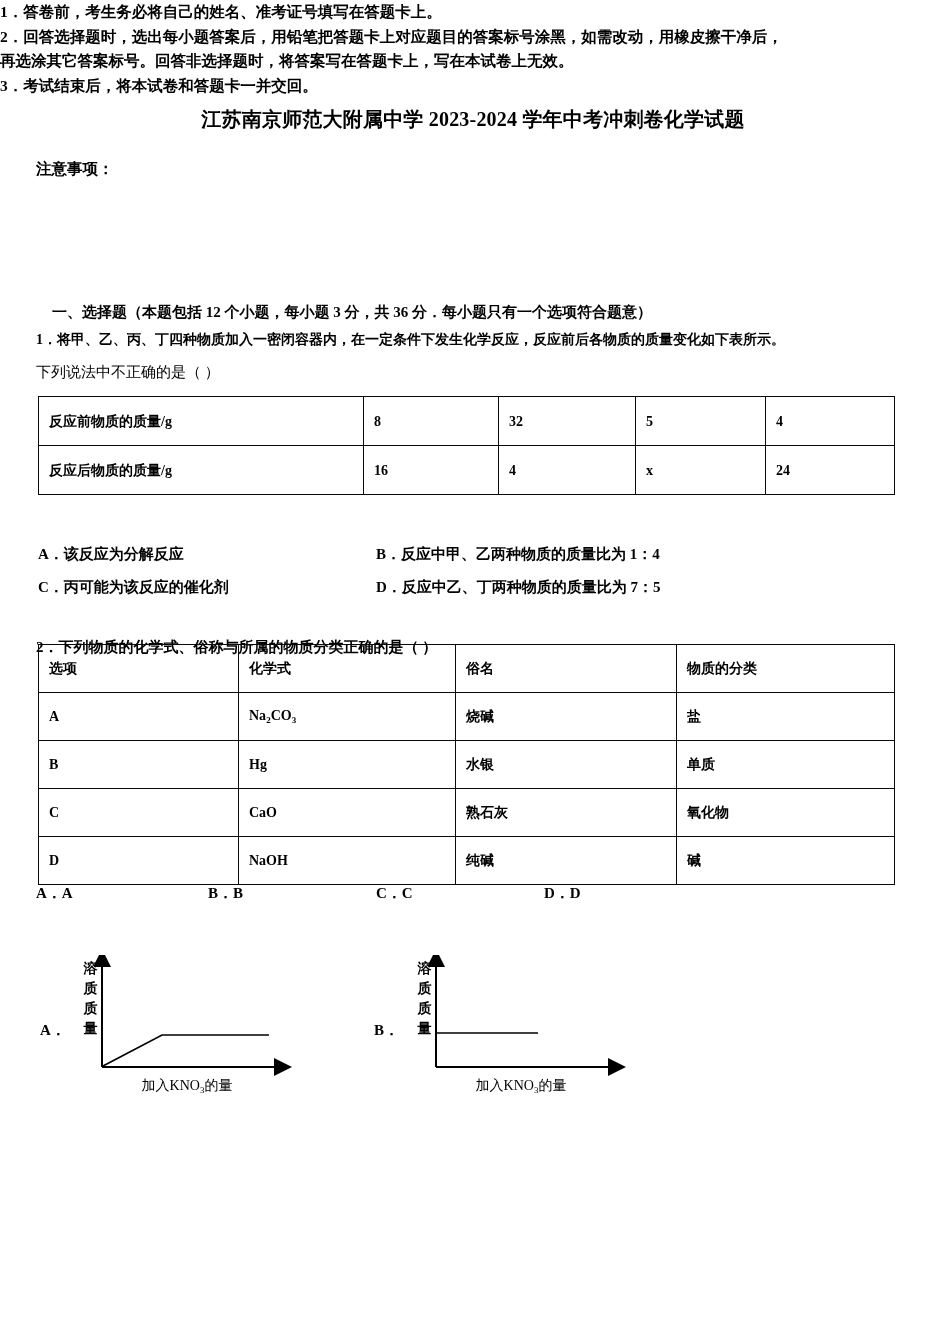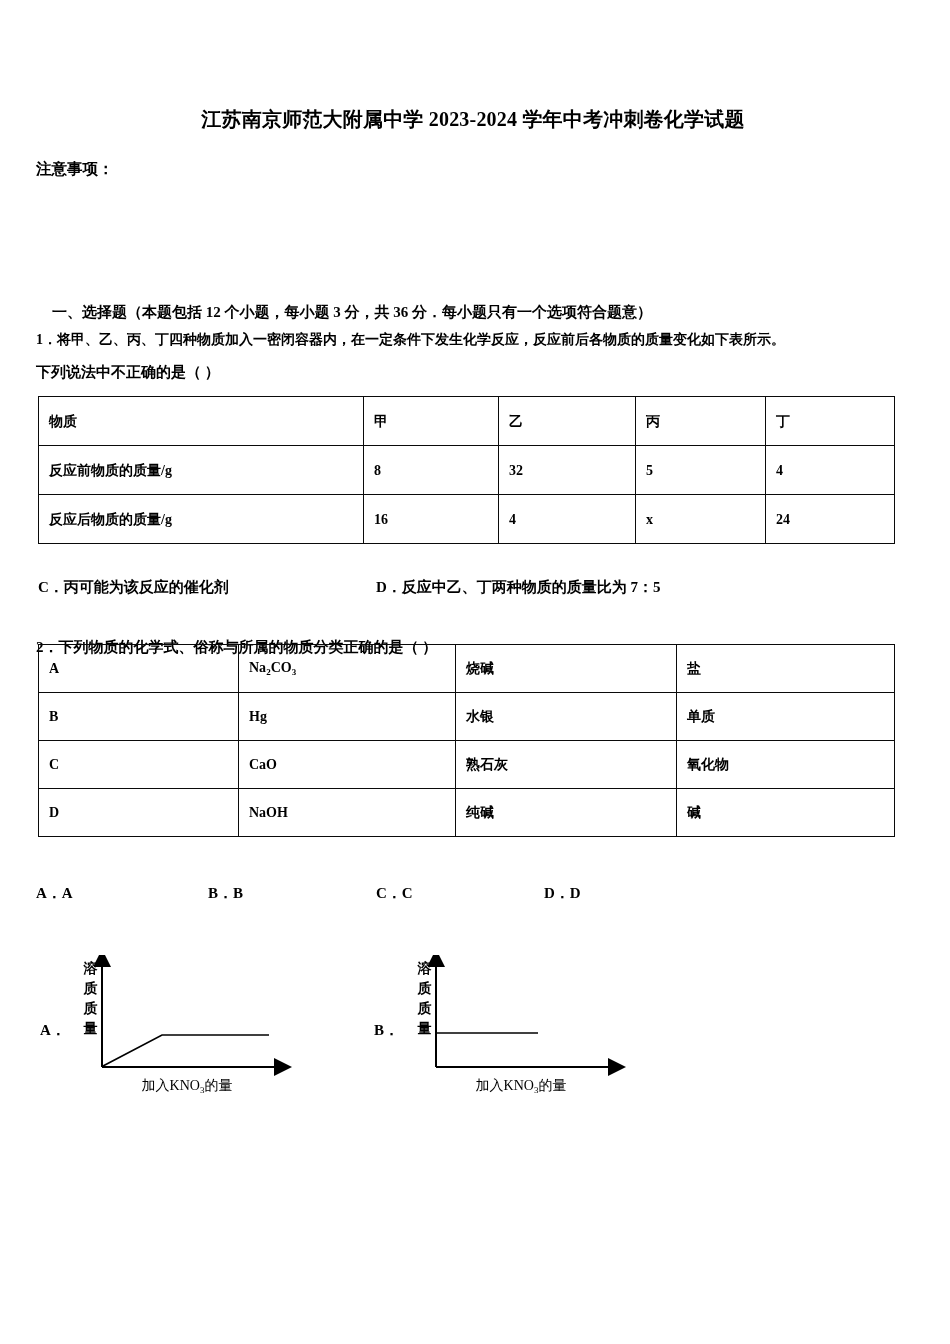--- a/index.html
+++ b/index.html
@@ -73,21 +73,21 @@
     left: 36px;
     top: 327px;
     font-size: 14px;
     font-weight: bold;
     white-space: nowrap;
   }
   .q1-line2 {
     left: 36px;
     top: 360px;
     font-size: 15px;
-    font-weight: bold;
+    font-weight: normal;
     white-space: nowrap;
   }
 
   
   table.exam {
     position: absolute;
     border-collapse: collapse;
     table-layout: fixed;
     font-size: 14px;
     font-weight: bold;
@@ -188,74 +188,83 @@
   }
 </style>
 </head>
 <body>
 
 <div class="page">
 
   <div class="doc-title">江苏南京师范大附属中学 2023-2024 学年中考冲刺卷化学试题</div>
 
   <div class="block notes-head">注意事项：</div>
+  <div class="notes-list">
+    <div>1．答卷前，考生务必将自己的姓名、准考证号填写在答题卡上。</div>
+    <div>2．回答选择题时，选出每小题答案后，用铅笔把答题卡上对应题目的答案标号涂黑，如需改动，用橡皮擦干净后，</div>
+    <div>再选涂其它答案标号。回答非选择题时，将答案写在答题卡上，写在本试卷上无效。</div>
+    <div>3．考试结束后，将本试卷和答题卡一并交回。</div>
+  </div>
 
   <div class="block section-head">一、选择题（本题包括 12 个小题，每小题 3 分，共 36 分．每小题只有一个选项符合题意）</div>
 
   <div class="block q1-line1">1．将甲、乙、丙、丁四种物质加入一密闭容器内，在一定条件下发生化学反应，反应前后各物质的质量变化如下表所示。</div>
   <div class="block q1-line2">下列说法中不正确的是（      ）</div>
 
   <table class="exam" id="table-1">
     <colgroup>
       <col style="width:325px">
       <col style="width:135px">
       <col style="width:137px">
       <col style="width:130px">
       <col style="width:129px">
     </colgroup>
     <tbody>
       <tr>
-        <td>物质</td>
-        <td>甲</td>
-        <td>乙</td>
-        <td>丙</td>
-        <td>丁</td>
-      </tr>
-      <tr>
         <td>反应前物质的质量/g</td>
         <td>8</td>
         <td>32</td>
         <td>5</td>
         <td>4</td>
       </tr>
       <tr>
         <td>反应后物质的质量/g</td>
         <td>16</td>
         <td>4</td>
         <td>x</td>
         <td>24</td>
       </tr>
     </tbody>
   </table>
 
+  <div class="opts" id="q1-opt-row1">
+    <span class="opt-col-a">A．该反应为分解反应</span>
+    <span class="opt-col-b">B．反应中甲、乙两种物质的质量比为 1：4</span>
+  </div>
   <div class="opts" id="q1-opt-row2">
     <span class="opt-col-a">C．丙可能为该反应的催化剂</span>
     <span class="opt-col-b">D．反应中乙、丁两种物质的质量比为 7：5</span>
   </div>
 
   <div id="q2-line">2．下列物质的化学式、俗称与所属的物质分类正确的是（      ）</div>
 
   <table class="exam" id="table-2">
     <colgroup>
       <col style="width:200px">
       <col style="width:217px">
       <col style="width:221px">
       <col style="width:218px">
     </colgroup>
     <tbody>
+      <tr>
+        <td>选项</td>
+        <td>化学式</td>
+        <td>俗名</td>
+        <td>物质的分类</td>
+      </tr>
       <tr>
         <td>A</td>
         <td><span>Na</span><sub>2</sub><span>CO</span><sub>3</sub></td>
         <td>烧碱</td>
         <td>盐</td>
       </tr>
       <tr>
         <td>B</td>
         <td>Hg</td>
         <td>水银</td>

